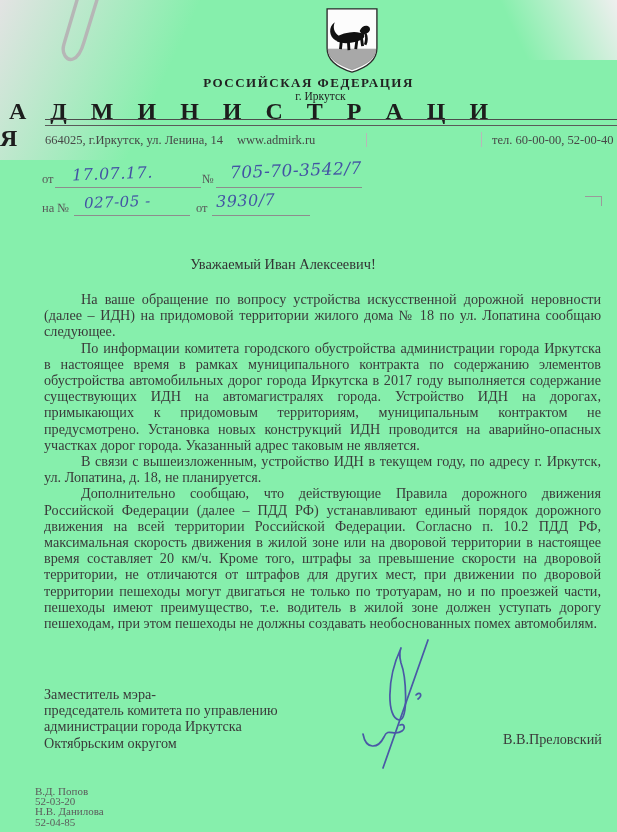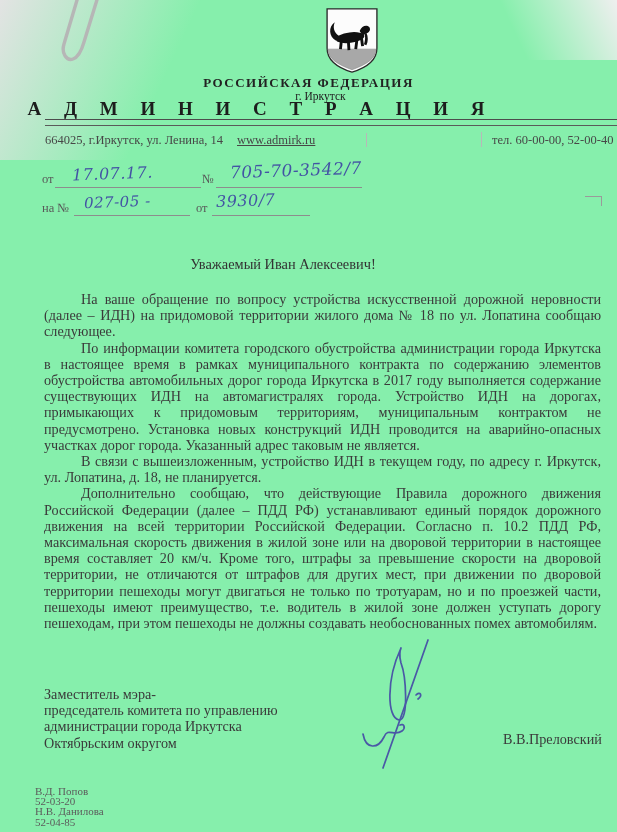--- a/index.html
+++ b/index.html
@@ -12,28 +12,28 @@
     background:linear-gradient(115deg,#e3e3e3 0%,rgba(255,255,255,0) 62%);}
   .scan-shade-r{position:absolute;right:0;top:0;width:140px;height:60px;
     background:linear-gradient(245deg,#efefef 0%,rgba(255,255,255,0) 70%);}
 
   
   .emblem{position:absolute;left:321px;top:6px;width:62px;height:69px;}
   .hdr-country{position:absolute;left:0;top:75px;width:617px;text-align:center;
     font-weight:bold;font-size:13px;letter-spacing:1.5px;color:#222;}
   .hdr-city{position:absolute;left:0;top:90px;width:617px;text-align:center;
     font-weight:normal;font-size:11.5px;color:#222;padding-left:12px;}
-  .hdr-org{position:absolute;left:0;top:98px;width:512px;text-align:center;
-    font-weight:bold;font-size:19px;letter-spacing:9px;text-indent:9px;color:#1d1d1d;}
+  .hdr-org{position:absolute;left:0;top:98px;width:512px;text-align:left;
+    font-weight:bold;font-size:24px;letter-spacing:9px;text-indent:9px;color:#1d1d1d;}
   .rule-double{position:absolute;left:45px;right:0;top:119px;height:5px;
     border-top:1.6px solid #4c4c4c;border-bottom:1.1px solid #5a5a5a;}
 
   
   .addr{position:absolute;left:45px;top:133px;font-size:12.5px;color:#474747;}
-  .site{margin-left:14px;text-decoration:underline;}
+  .site{margin-left:14px;}
   .vbar{position:absolute;width:1px;background:#b8b8b8;}
   .vbar1{left:366px;top:133px;height:14px;}
   .vbar2{left:481px;top:132px;height:15px;}
   .phone{position:absolute;left:492px;top:133px;font-size:12.5px;color:#474747;}
 
   
   .ref-label{position:absolute;font-size:12.5px;color:#585858;}
   .ref-line{position:absolute;height:1px;background:#8d8d8d;}
   .ink{position:absolute;font-family:"DejaVu Serif",serif;font-style:italic;
     color:#4353a4;letter-spacing:0.5px;white-space:nowrap;transform:rotate(-2deg);}

